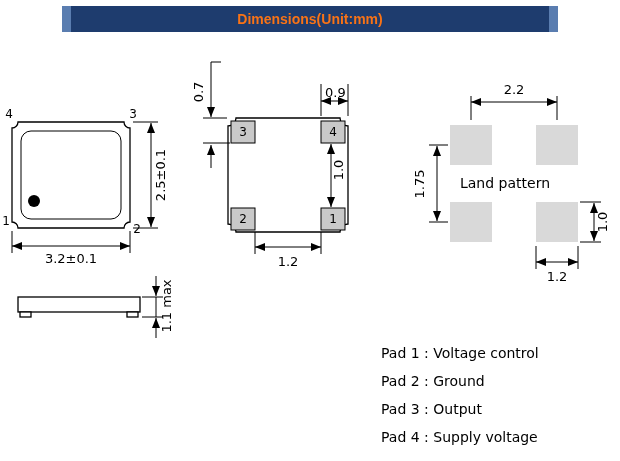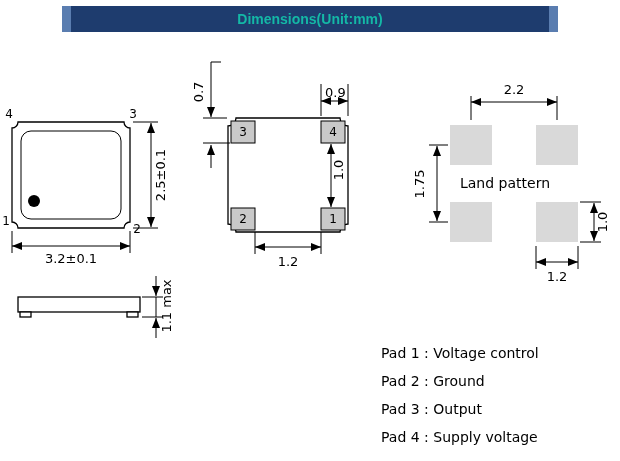--- a/index.html
+++ b/index.html
@@ -7,21 +7,21 @@
     position:relative; width:620px; height:461px; background:#ffffff;
     font-family:"DejaVu Sans", sans-serif; overflow:hidden;
   }
   .header {
     position:absolute; left:62px; top:6px; width:496px; height:26px;
     display:flex; align-items:stretch;
   }
   .header .accent { width:9px; }
   .header .title {
     flex:1; display:flex; align-items:center; justify-content:center;
-    color:#14b8a6; font-size:14px; font-weight:bold;
+    color:#f97316; font-size:14px; font-weight:bold;
     font-family:"Liberation Sans","DejaVu Sans",sans-serif;
   }
   svg.drawing { position:absolute; left:0; top:0; }
   text { font-family:"DejaVu Sans", sans-serif; fill:#000000; }
   .dim-text   { font-size:13px; }
   .small-num  { font-size:12px; }
   .label-text { font-size:14px; }
   .pad-list   { font-size:14px; }
   .dline  { stroke:#000000; stroke-width:1; fill:none; }
   .bline  { stroke:#000000; stroke-width:1.3; fill:#ffffff; }

